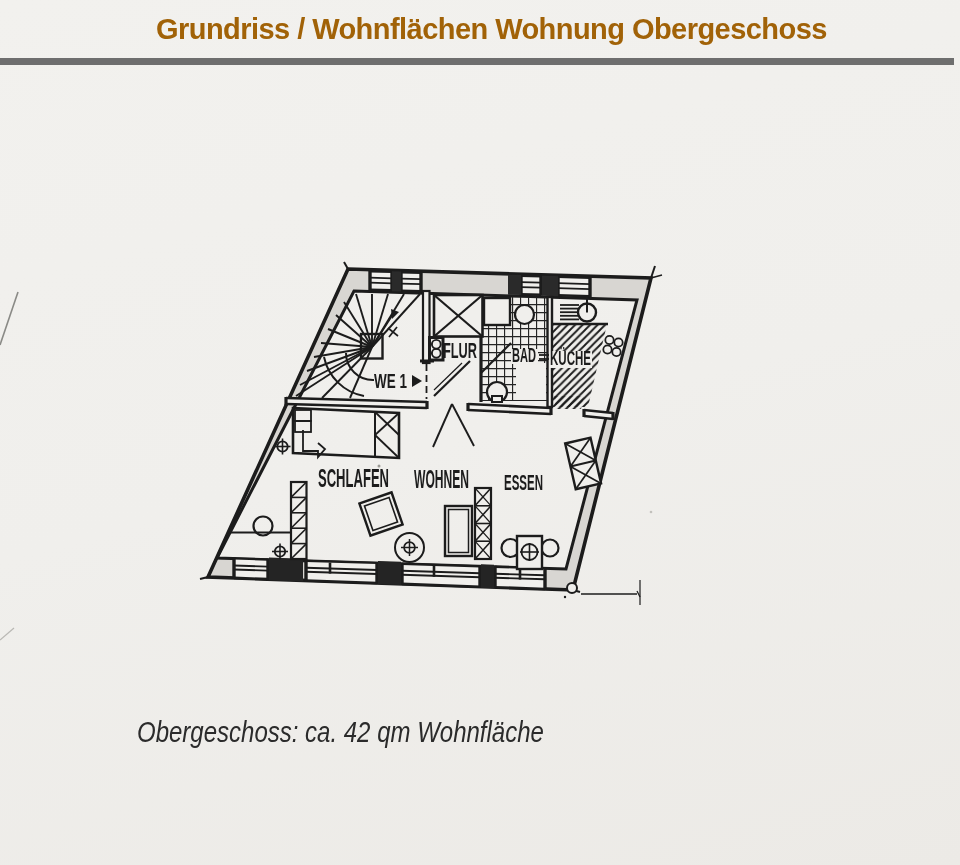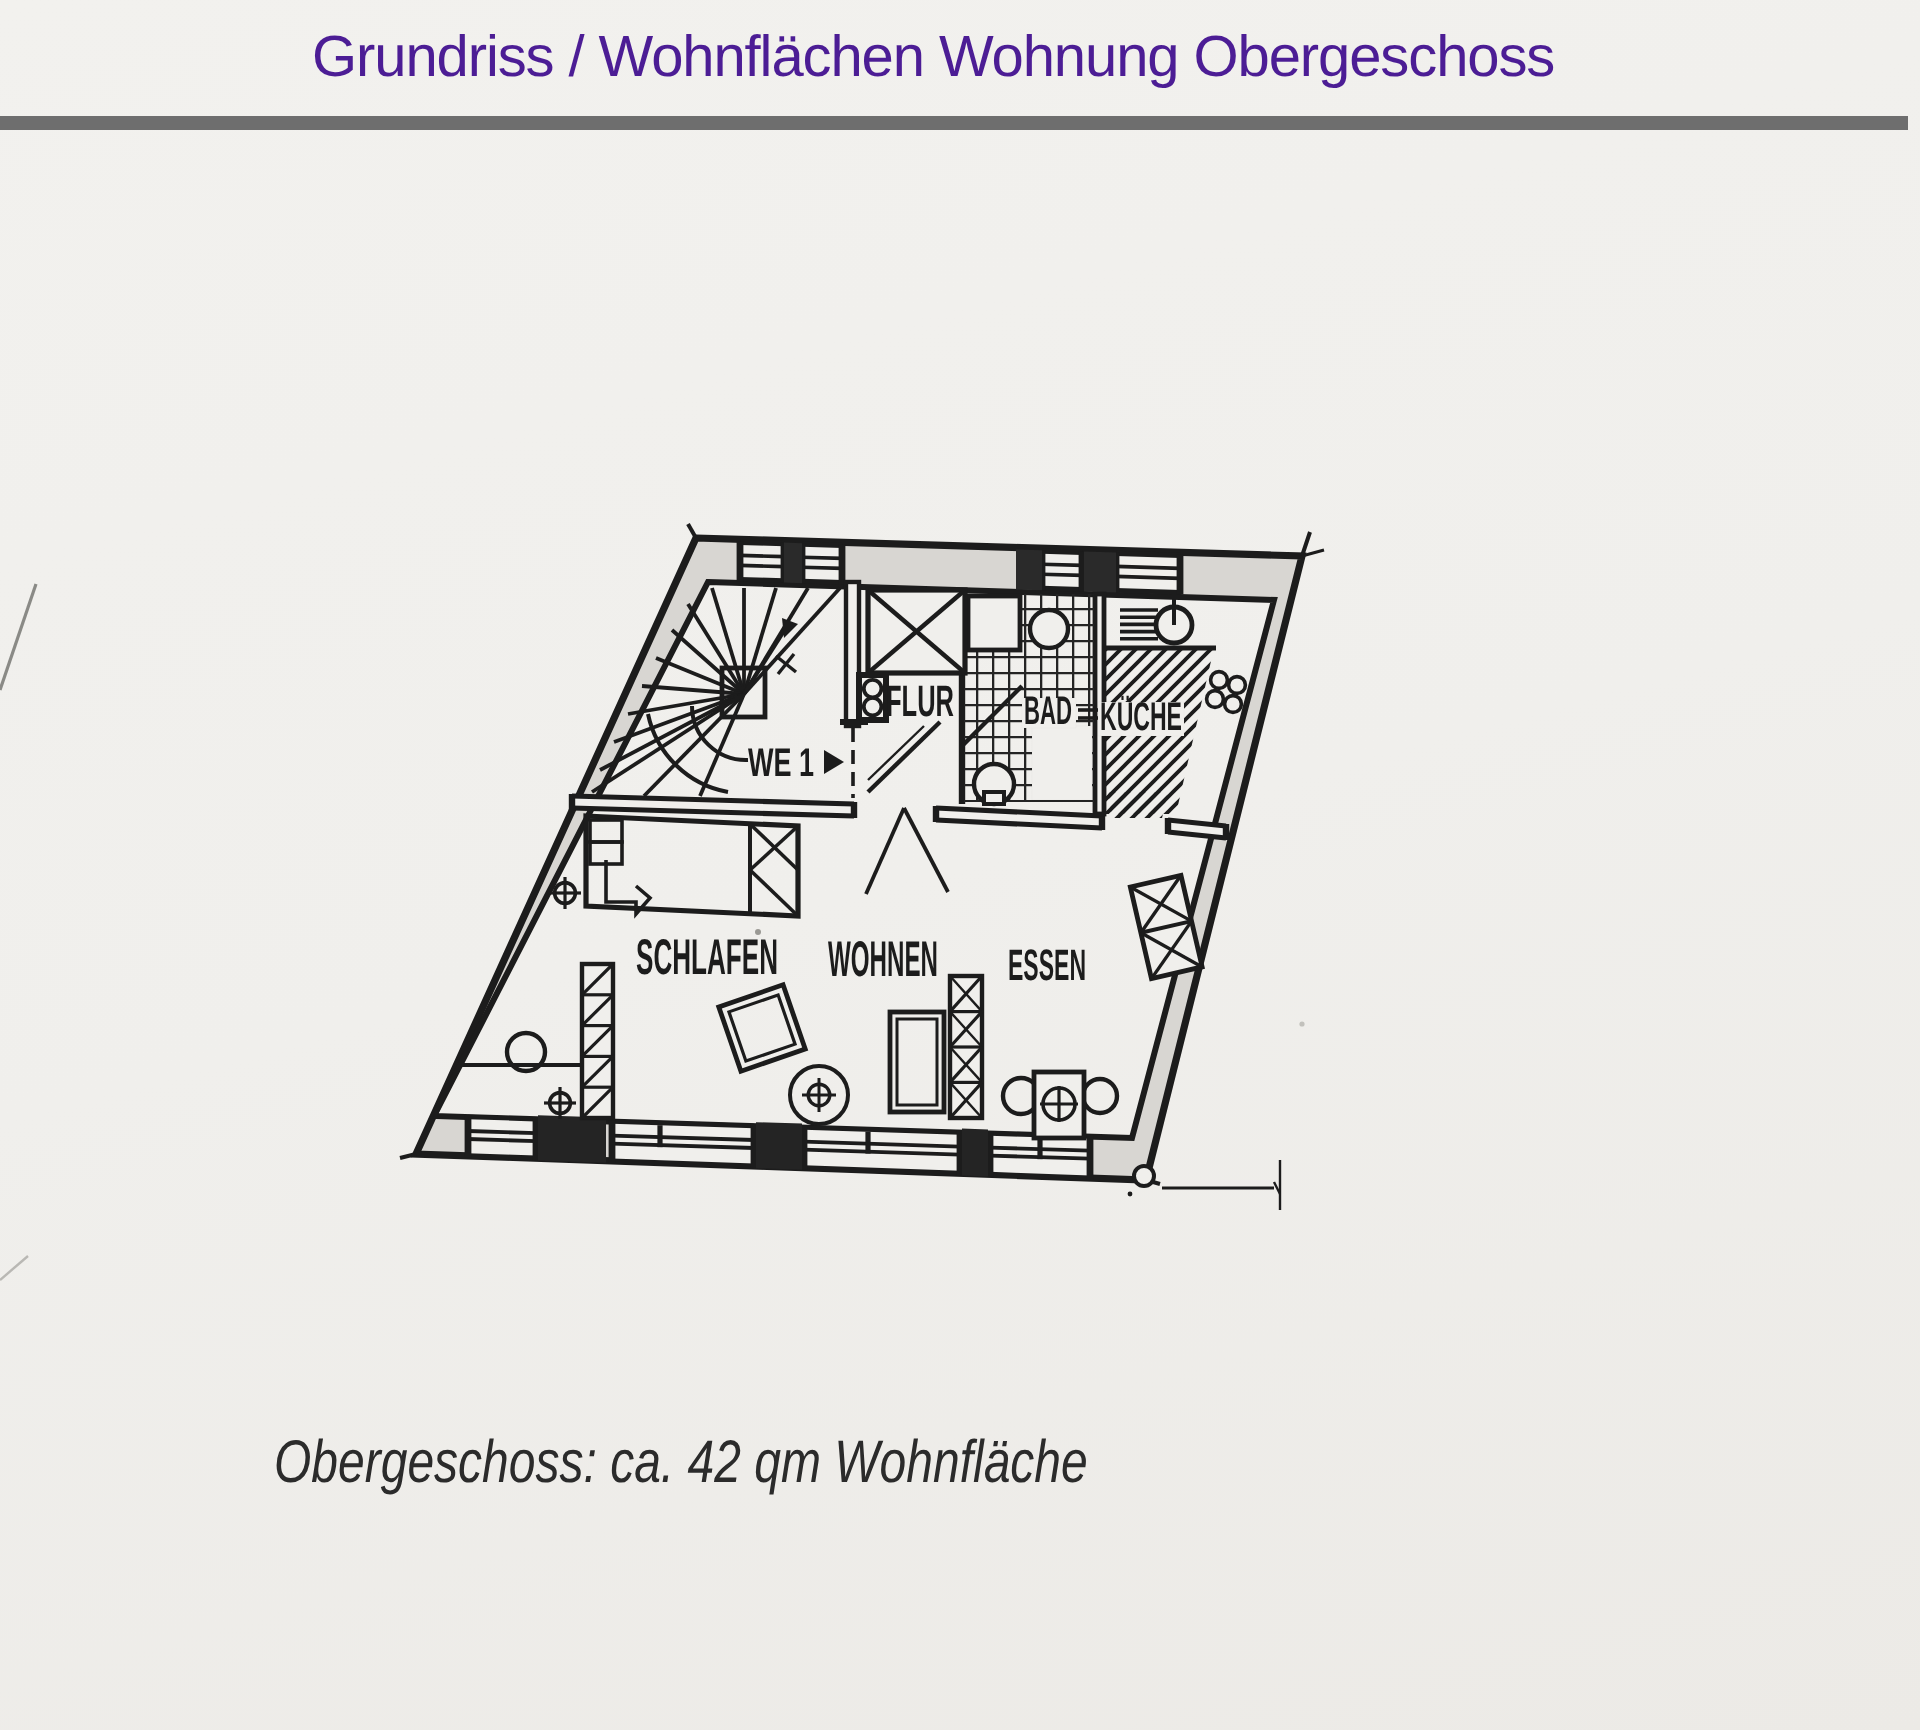--- a/index.html
+++ b/index.html
@@ -1,18 +1,18 @@
 <!DOCTYPE html>
 <html><head><meta charset="utf-8">
 <style>
 html,body{margin:0;padding:0;}
 *{-webkit-font-smoothing:antialiased;}
 body{width:960px;height:865px;background:linear-gradient(165deg,#f2f1ee 0%,#f0efec 50%,#eceae6 100%);position:relative;overflow:hidden;
  font-family:"Liberation Sans",sans-serif;}
-.title{position:absolute;top:13px;left:156px;font-size:29px;font-weight:normal;color:#4c1d95;letter-spacing:-0.55px;}
+.title{position:absolute;top:13px;left:156px;font-size:29px;font-weight:bold;color:#a16207;letter-spacing:-0.55px;}
 .bar{position:absolute;top:58px;left:0;width:954px;height:7px;background:#6e6e6e;}
 .cap{position:absolute;top:715px;left:137px;font-size:30px;font-style:italic;color:#2b2b2b;transform:scaleX(0.8);transform-origin:0 0;}
 svg{position:absolute;top:0;left:0;filter:blur(0.28px);}
 </style></head>
 <body>
 <div class="title">Grundriss / Wohnflächen Wohnung Obergeschoss</div>
 <div class="bar"></div>
 <svg width="960" height="865" viewBox="0 0 960 865">
 <path d="M 348,269 L 651,278 L 573,590 L 208,577 Z M 354,291 L 637,300 L 566,569 L 217,558 Z" fill="#d8d6d2" fill-rule="evenodd" stroke="none"></path>
 <polygon points="348.0,269.0 651.0,278.0 573.0,590.0 208.0,577.0" fill="none" stroke="#1c1c1c" stroke-width="3.6"></polygon>

